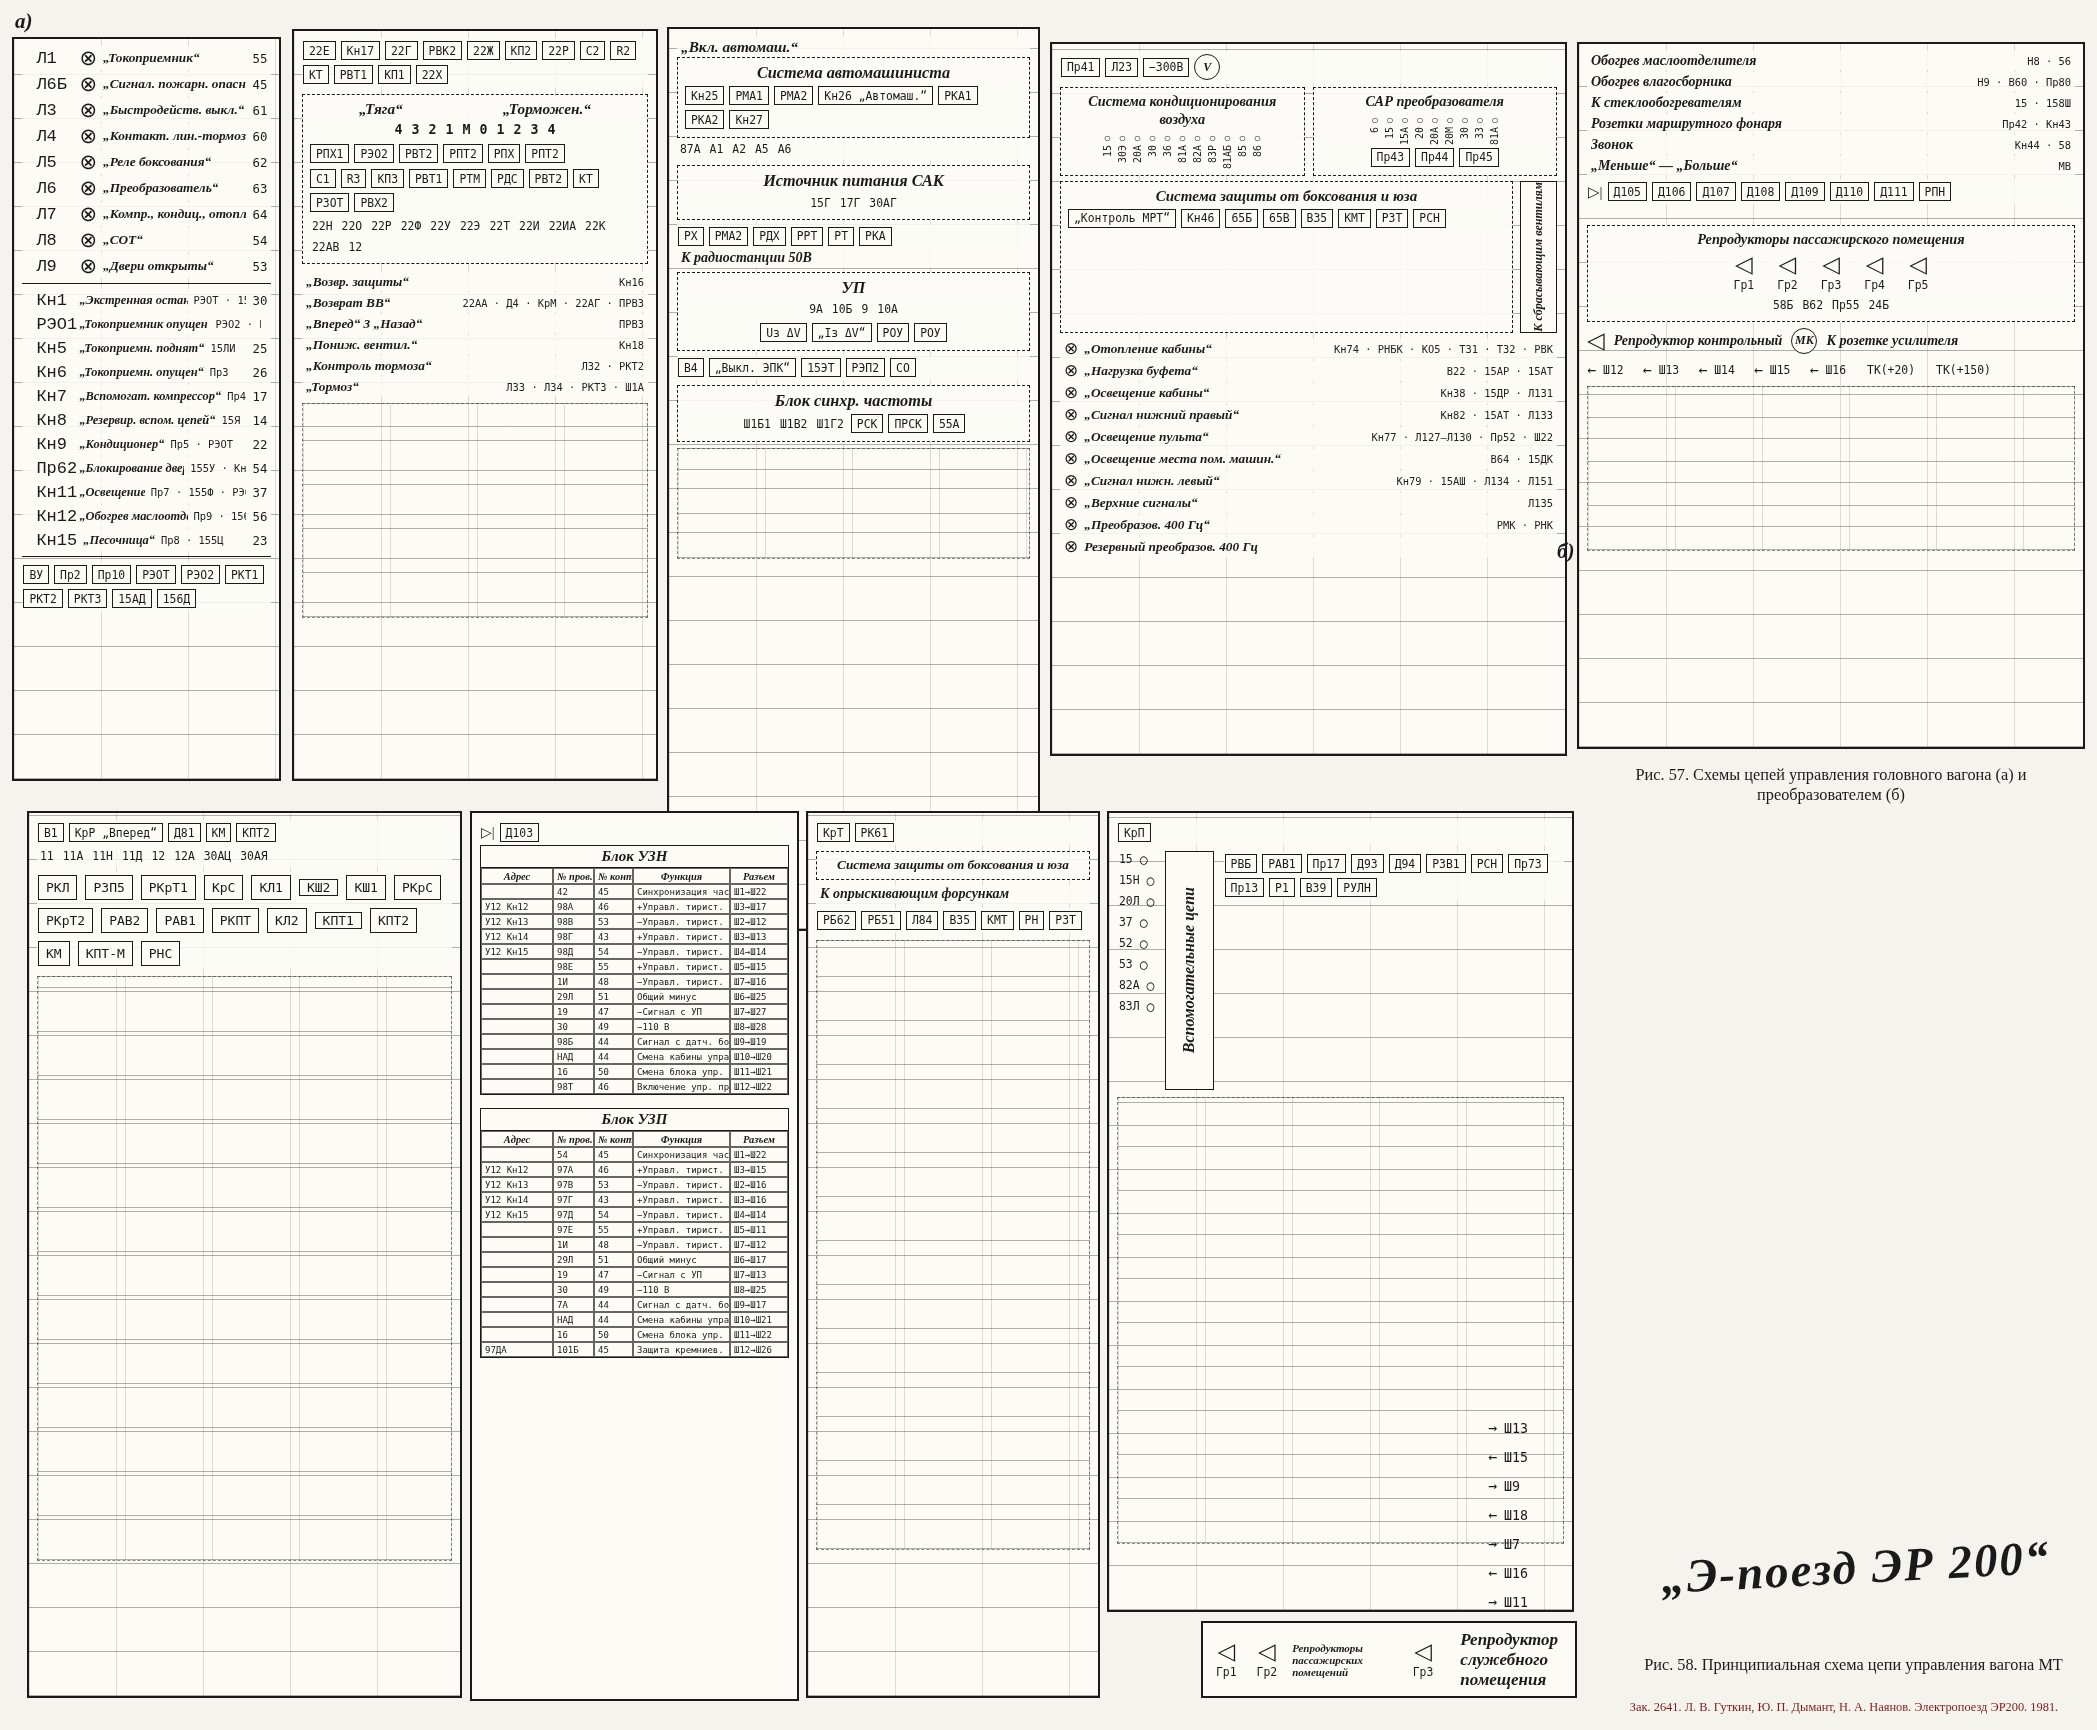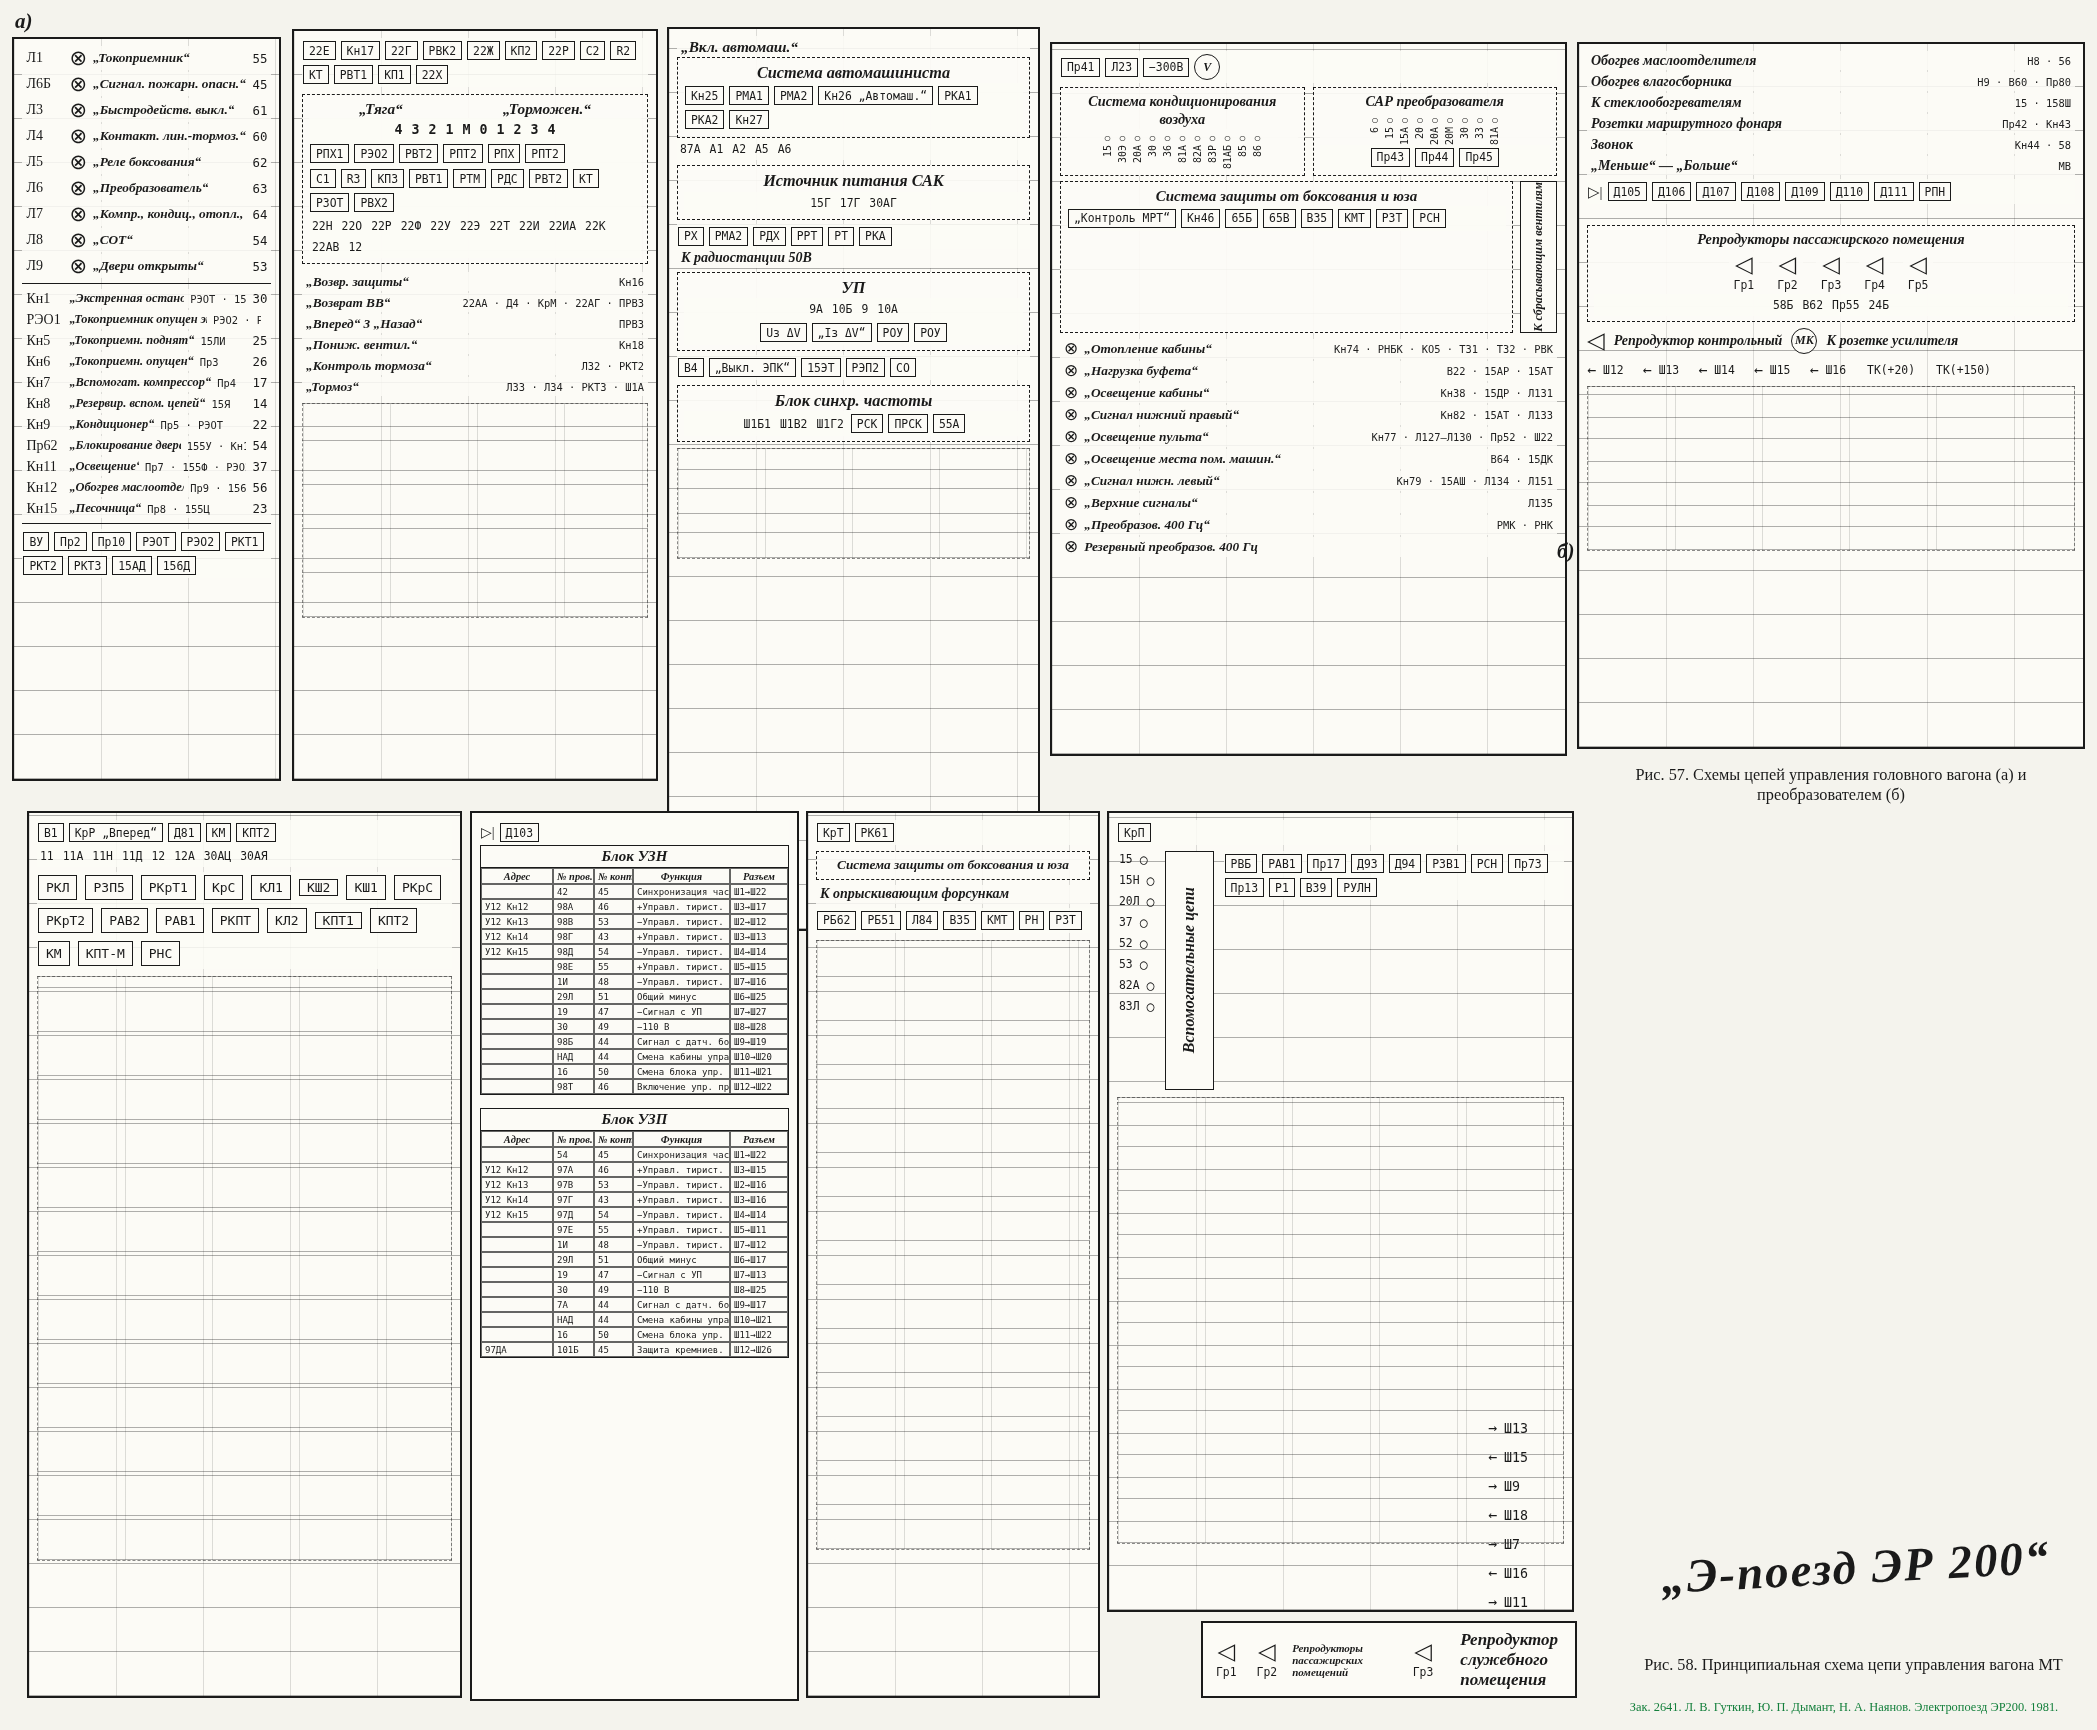--- a/index.html
+++ b/index.html
@@ -4,42 +4,42 @@
 <style>
   html,body{margin:0;padding:0;background:#e8e7e0;}
   #sheet{position:relative;width:2097px;height:1731px;background:#f4f3ed;overflow:hidden;
          font-family:"Liberation Serif",serif;color:#1a1a1a;}
   .panel{position:absolute;border:2px solid #1a1a1a;background:#fcfbf6;overflow:hidden;padding:7px 8px;box-sizing:border-box;}
   .wires{background-image:
       repeating-linear-gradient(0deg, rgba(25,25,25,.34) 0 1px, transparent 1px 44px),
       repeating-linear-gradient(90deg, rgba(25,25,25,.14) 0 1px, transparent 1px 87px);}
   .rowlist{display:flex;flex-direction:column;gap:2px;}
   .row{display:flex;align-items:center;gap:6px;padding:1.5px 4px;background:rgba(252,251,246,.88);}
-  .id{font-family:Liberation Serif, serif;font-size:14px;min-width:37px;}
+  .id{font-family:Liberation Mono, monospace;font-size:17px;min-width:37px;margin-left:10px;}
   .lamp{font-size:21px;line-height:1;}
   .spk{font-size:23px;line-height:1;}
   .lbl{font-style:italic;font-weight:bold;font-size:15.3px;white-space:nowrap;overflow:hidden;}
   .aux{font-family:"DejaVu Sans Mono",monospace;font-size:10.4px;color:#222;white-space:nowrap;overflow:hidden;}
   .wire{margin-left:auto;font-family:"DejaVu Sans Mono",monospace;font-size:12.4px;}
   .chips{display:flex;flex-wrap:wrap;gap:5px;align-items:center;padding:3px 1px;background:rgba(252,251,246,.85);}
   .chip{border:1.2px solid #1a1a1a;padding:1.5px 5px;font-family:"DejaVu Sans Mono",monospace;font-size:11.4px;background:#fcfbf6;white-space:nowrap;}
   .tag{font-family:"DejaVu Sans Mono",monospace;font-size:11.4px;padding:1px 2px;white-space:nowrap;}
   .dbox{border:1.5px dashed #1a1a1a;padding:5px 6px;background:rgba(252,251,246,.92);}
   .boxtitle{font-style:italic;font-weight:bold;font-size:16.3px;text-align:center;line-height:1.25;}
   .divider{border:none;border-top:1.5px solid #1a1a1a;margin:5px 0;}
   .terms{display:flex;gap:4px;justify-content:center;padding-top:3px;background:rgba(252,251,246,.9);}
   .term{display:flex;flex-direction:column;align-items:center;gap:1px;}
   .term .dot{font-size:12px;line-height:1;}
   .term .tlab{writing-mode:vertical-rl;transform:rotate(180deg);font-family:"DejaVu Sans Mono",monospace;font-size:10px;}
   .circ{display:inline-flex;align-items:center;justify-content:center;border:1.5px solid #1a1a1a;border-radius:50%;
         width:24px;height:24px;font-style:italic;font-weight:bold;font-size:12px;background:#fcfbf6;}
   .vbox{border:1.7px solid #1a1a1a;width:47px;display:flex;align-items:center;justify-content:center;background:#fcfbf6;}
   .vtext{writing-mode:vertical-rl;transform:rotate(180deg);font-style:italic;font-weight:bold;font-size:16px;white-space:nowrap;}
   .caption{font-size:16.3px;text-align:center;}
-  .imprint{font-size:12.4px;text-align:center;color:#15803d;}
+  .imprint{font-size:12.4px;text-align:center;color:#7f1d1d;}
   .hand{font-style:italic;font-weight:bold;font-size:47px;transform:rotate(-3deg);letter-spacing:2px;white-space:nowrap;}
   .marker{position:absolute;font-style:italic;font-weight:bold;font-size:21px;}
   .grid{display:grid;grid-template-columns:72px 41px 39px 1fr 58px;border:1.5px solid #1a1a1a;background:#fcfbf6;}
   .cell{border:0.5px solid rgba(20,20,20,.65);padding:1.5px 3px;font-family:"DejaVu Sans Mono",monospace;font-size:9px;
         white-space:nowrap;overflow:hidden;}
   .hcell{font-family:"Liberation Serif",serif;font-style:italic;font-weight:bold;font-size:10.4px;text-align:center;}
   .ttl{font-style:italic;font-weight:bold;font-size:15px;text-align:center;border:1.5px solid #1a1a1a;border-bottom:none;
        background:#fcfbf6;padding:2px 0;}
   .shout{display:flex;flex-direction:column;gap:11px;}
   .shrow{display:flex;align-items:center;gap:5px;font-family:"DejaVu Sans Mono",monospace;font-size:13.3px;}

